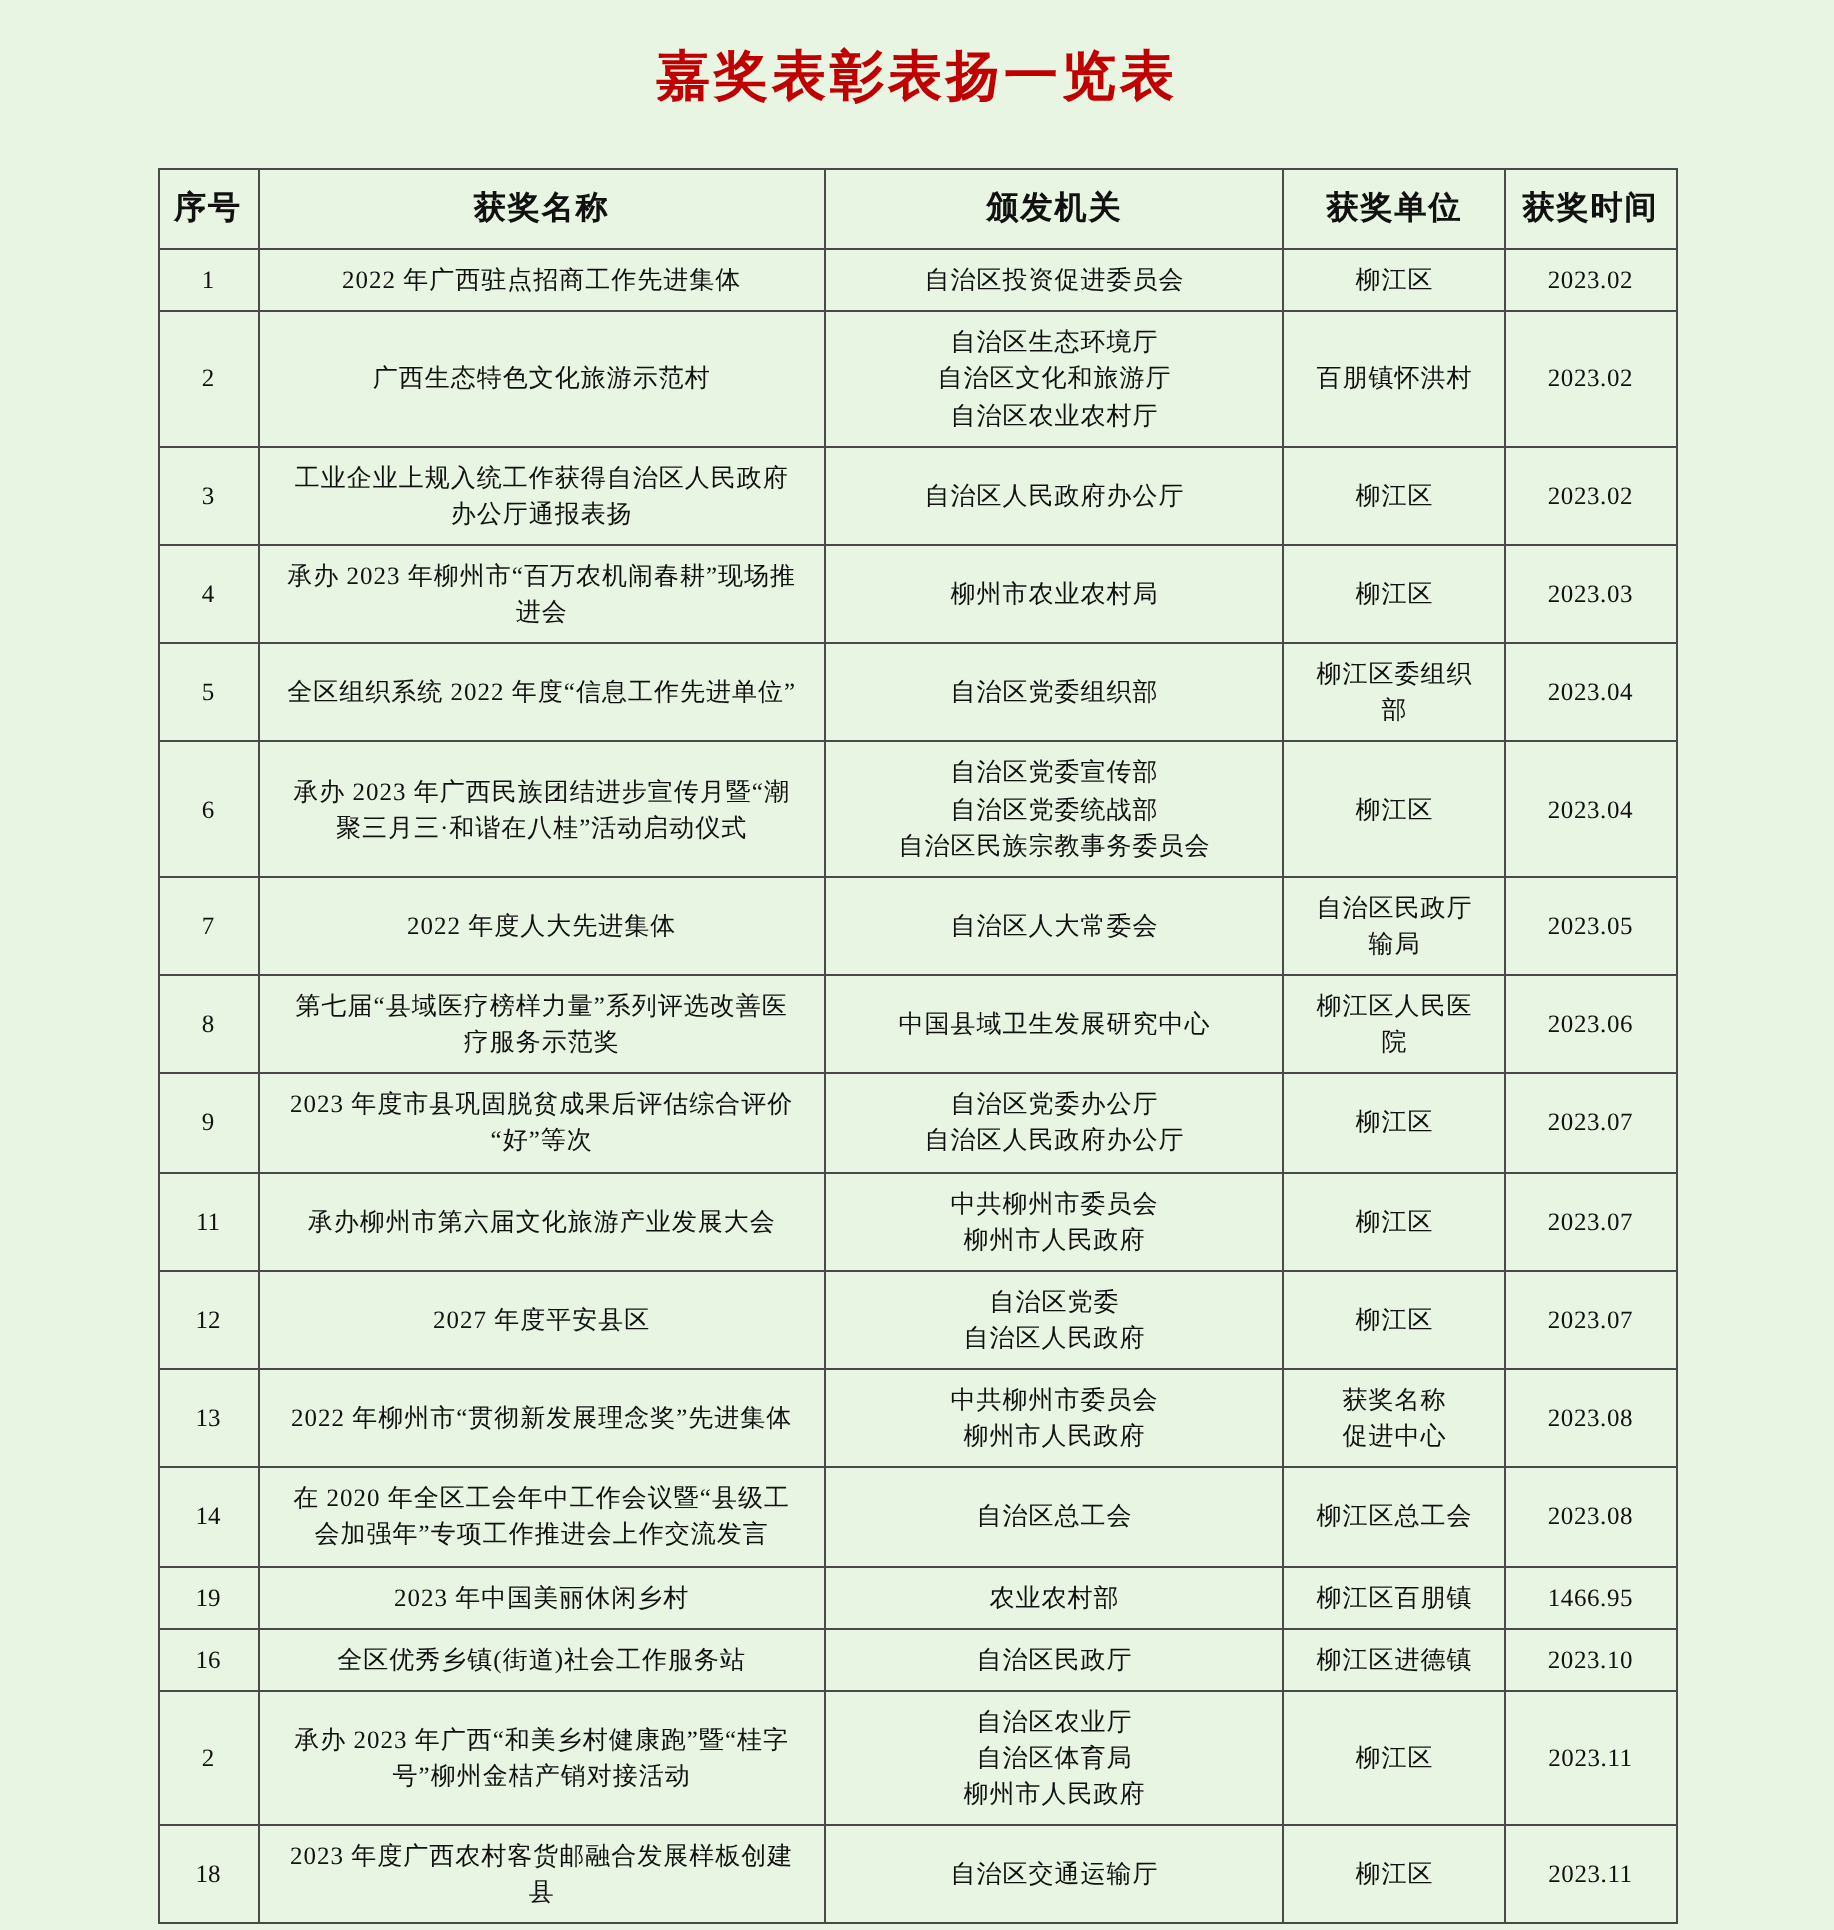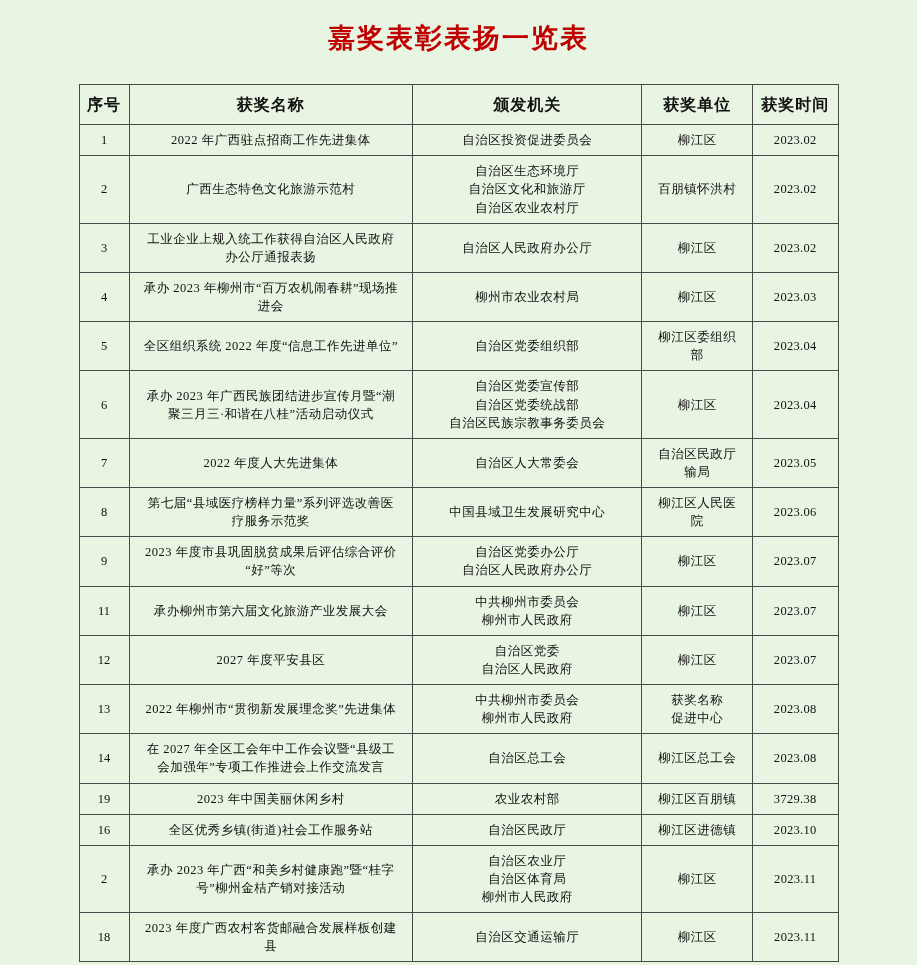--- a/index.html
+++ b/index.html
@@ -190,32 +190,32 @@
           <td class="cell-no">13</td>
           <td class="cell-name ml">2022 年柳州市“贯彻新发展理念奖”先进集体</td>
           <td class="cell-org ml">中共柳州市委员会
 柳州市人民政府</td>
           <td class="cell-unit ml">获奖名称
 促进中心</td>
           <td class="cell-date">2023.08</td>
         </tr>
         <tr>
           <td class="cell-no">14</td>
-          <td class="cell-name ml">在 2027 年全区工会年中工作会议暨“县级工
+          <td class="cell-name ml">在 2020 年全区工会年中工作会议暨“县级工
 会加强年”专项工作推进会上作交流发言</td>
           <td class="cell-org ml">自治区总工会</td>
           <td class="cell-unit ml">柳江区总工会</td>
           <td class="cell-date">2023.08</td>
         </tr>
         <tr>
           <td class="cell-no">19</td>
           <td class="cell-name ml">2023 年中国美丽休闲乡村</td>
           <td class="cell-org ml">农业农村部</td>
           <td class="cell-unit ml">柳江区百朋镇</td>
-          <td class="cell-date">3729.38</td>
+          <td class="cell-date">1466.95</td>
         </tr>
         <tr>
           <td class="cell-no">16</td>
           <td class="cell-name ml">全区优秀乡镇(街道)社会工作服务站</td>
           <td class="cell-org ml">自治区民政厅</td>
           <td class="cell-unit ml">柳江区进德镇</td>
           <td class="cell-date">2023.10</td>
         </tr>
         <tr>
           <td class="cell-no">2</td>

